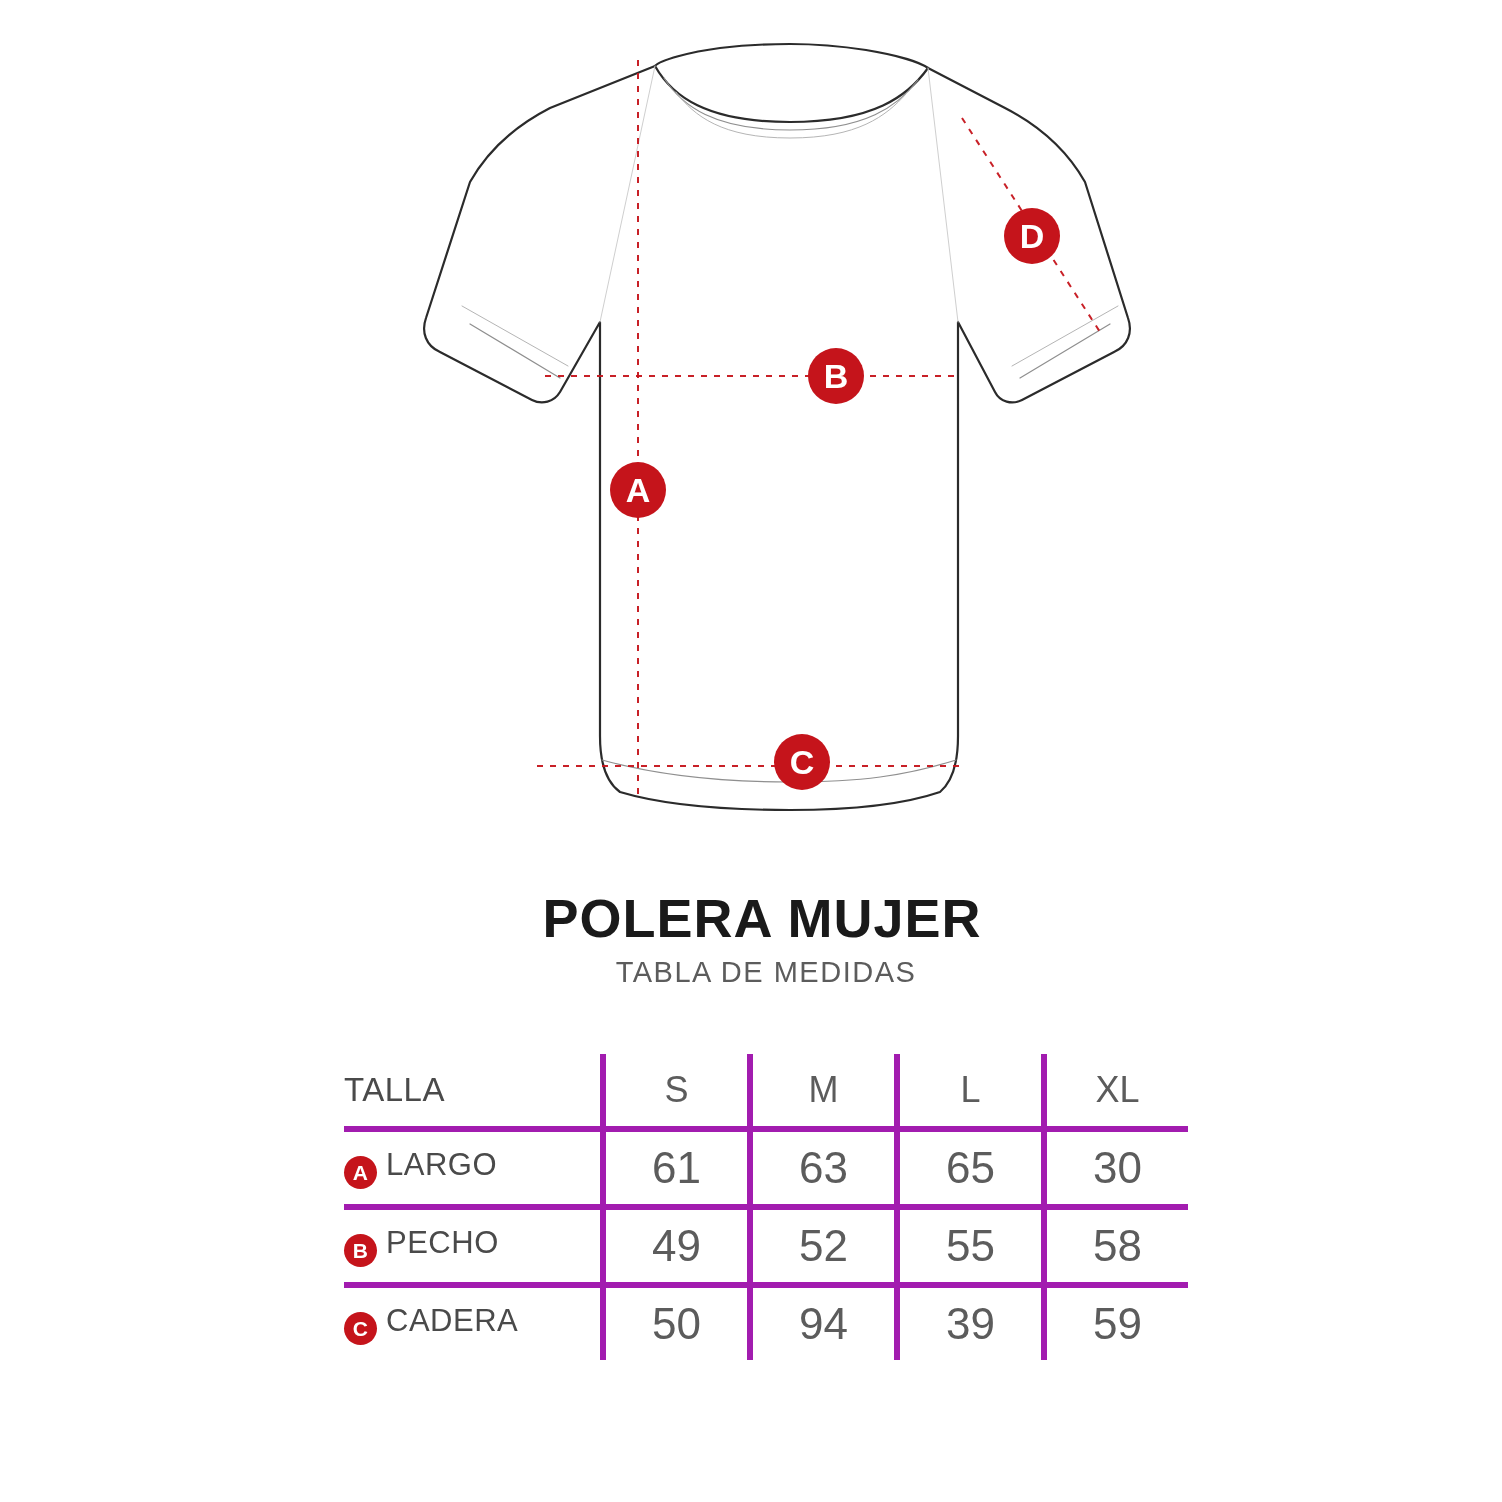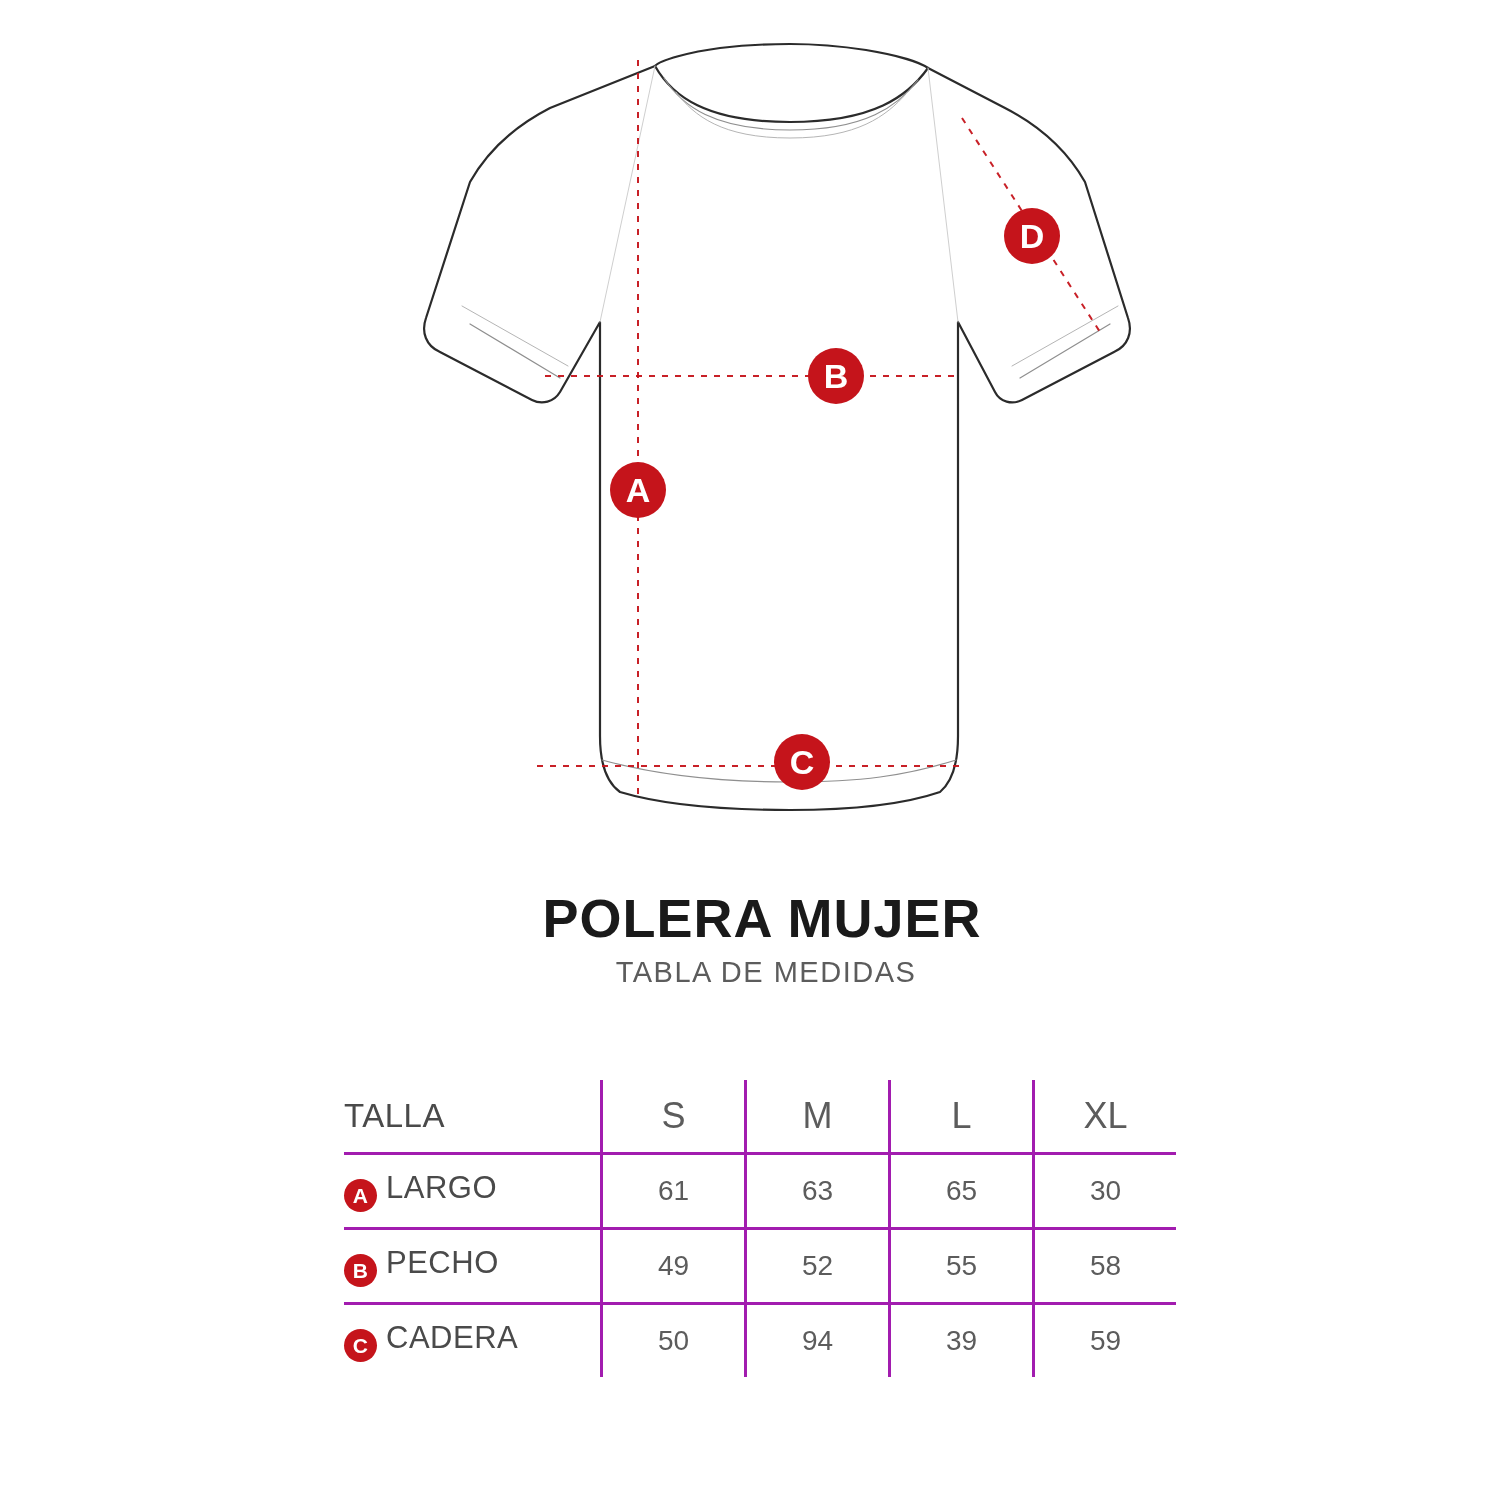--- a/index.html
+++ b/index.html
@@ -73,31 +73,31 @@
     color: #5c5c5c;
     letter-spacing: 1.5px;
     margin: 10px 0 0 8px;
     line-height: 1.05;
   }
 
   
   #size-table-wrap {
     position: absolute;
     left: 344px;
-    top: 1080px;
+    top: 1054px;
     width: 820px;
   }
   table#size-table {
     border-collapse: collapse;
     width: 820px;
     table-layout: fixed;
   }
   table#size-table td,
   table#size-table th {
-    border: 3px solid #a21caf;
+    border: 6px solid #a21caf;
     padding: 0;
     height: 72px;
     vertical-align: middle;
     font-weight: normal;
   }
   
   table#size-table tr > *:first-child { border-left: none; }
   table#size-table tr > *:last-child { border-right: none; }
   table#size-table tr:first-child > * { border-top: none; }
   table#size-table tr:last-child > * { border-bottom: none; }
@@ -136,21 +136,21 @@
     border-radius: 50%;
     background: #c5141b;
     color: #ffffff;
     font-size: 21px;
     font-weight: bold;
     margin-right: 9px;
     vertical-align: -5px;
   }
   .cell-val {
     text-align: center;
-    font-size: 28px;
+    font-size: 44px;
     color: #5c5c5c;
   }
 </style>
 </head>
 <body>
 
 <div id="diagram-area">
 
   <svg id="shirt-svg" width="1502" height="880" viewBox="0 0 1502 880">
     <g fill="none" stroke="#2b2b2b" stroke-width="2.2" stroke-linejoin="round" stroke-linecap="round">

